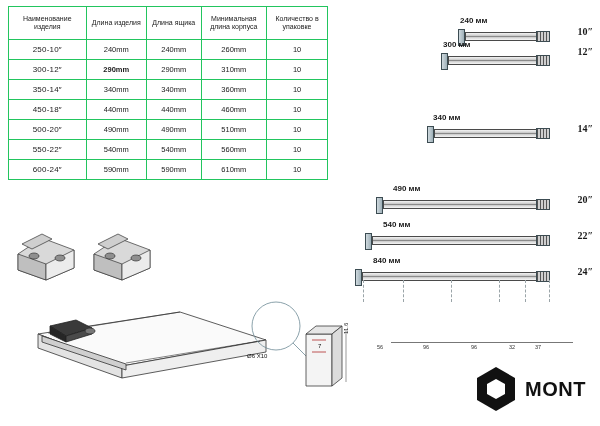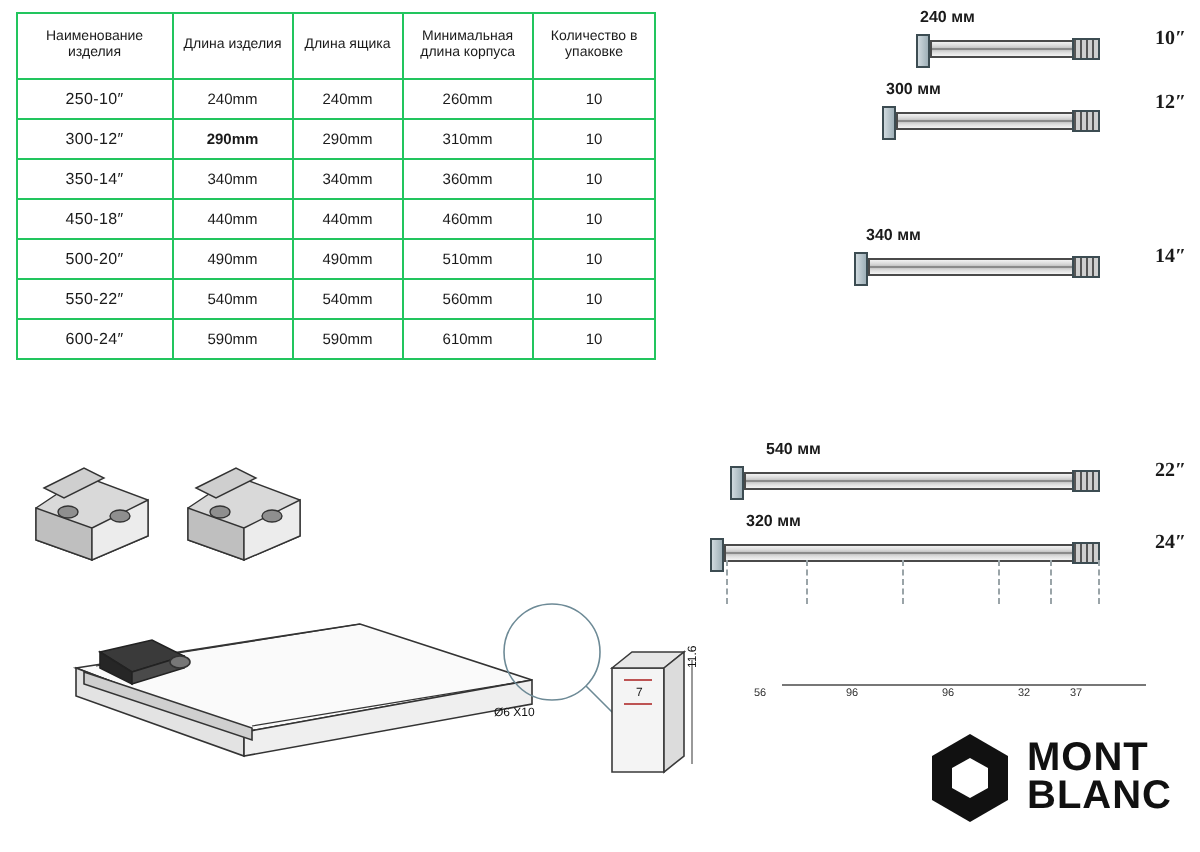--- a/index.html
+++ b/index.html
@@ -170,21 +170,21 @@
         <td>590mm</td>
         <td>590mm</td>
         <td>610mm</td>
         <td>10</td>
       </tr>
     </tbody>
   </table>
 
   <div class="rails">
 
-    <div class="rail-row" style="top:2px;">
+    <div class="rail-row" style="top:14px;">
       <div class="rail-label" style="left:105px;top:0px;">240 мм</div>
       <div class="rail-bracket" style="left:103px;top:13px;"></div>
       <div class="rail-bar" style="left:110px;top:16px;width:85px;"></div>
       <div class="rail-end" style="left:181px;top:15px;"></div>
       <div class="rail-size" style="top:10px;">10″</div>
     </div>
 
     <div class="rail-row" style="top:38px;">
       <div class="rail-label" style="left:88px;top:0px;">300 мм</div>
       <div class="rail-bracket" style="left:86px;top:13px;"></div>
@@ -196,31 +196,38 @@
     <div class="rail-row" style="top:74px;margin-top:37px;">
       <div class="rail-label" style="left:78px;top:0px;">340 мм</div>
       <div class="rail-bracket" style="left:72px;top:13px;"></div>
       <div class="rail-bar" style="left:79px;top:16px;width:116px;"></div>
       <div class="rail-end" style="left:181px;top:15px;"></div>
       <div class="rail-size" style="top:10px;">14″</div>
     </div>
 
 
 
+    <div class="rail-row" style="top:182px;">
+      <div class="rail-label" style="left:38px;top:0px;">490 мм</div>
+      <div class="rail-bracket" style="left:21px;top:13px;"></div>
+      <div class="rail-bar" style="left:28px;top:16px;width:167px;"></div>
+      <div class="rail-end" style="left:181px;top:15px;"></div>
+      <div class="rail-size" style="top:10px;">20″</div>
+    </div>
 
     <div class="rail-row" style="top:218px;">
       <div class="rail-label" style="left:28px;top:0px;">540 мм</div>
       <div class="rail-bracket" style="left:10px;top:13px;"></div>
       <div class="rail-bar" style="left:17px;top:16px;width:178px;"></div>
       <div class="rail-end" style="left:181px;top:15px;"></div>
       <div class="rail-size" style="top:10px;">22″</div>
     </div>
 
     <div class="rail-row" style="top:254px;">
-      <div class="rail-label" style="left:18px;top:0px;">320 мм</div>
+      <div class="rail-label" style="left:18px;top:0px;">840 мм</div>
       <div class="rail-bracket" style="left:0px;top:13px;"></div>
       <div class="rail-bar" style="left:7px;top:16px;width:188px;"></div>
       <div class="rail-end" style="left:181px;top:15px;"></div>
       <div class="rail-size" style="top:10px;">24″</div>
     </div>
 
     <div class="rail-dash" style="left:8px;top:278px;"></div>
     <div class="rail-dash" style="left:48px;top:278px;"></div>
     <div class="rail-dash" style="left:96px;top:278px;"></div>
     <div class="rail-dash" style="left:144px;top:278px;"></div>
@@ -296,17 +303,16 @@
     </svg>
   </div>
 
   <div class="logo">
     <svg width="42" height="46" viewBox="0 0 42 46">
       <polygon points="21,1 40,12 40,34 21,45 2,34 2,12" fill="#111"></polygon>
       <polygon points="21,13 30,18 30,28 21,33 12,28 12,18" fill="#ffffff"></polygon>
     </svg>
     <div>
       <div class="logo-text">MONT</div>
-      <div class="logo-text">BLANC</div>
     </div>
   </div>
 
 </div>
 
 </body></html>

